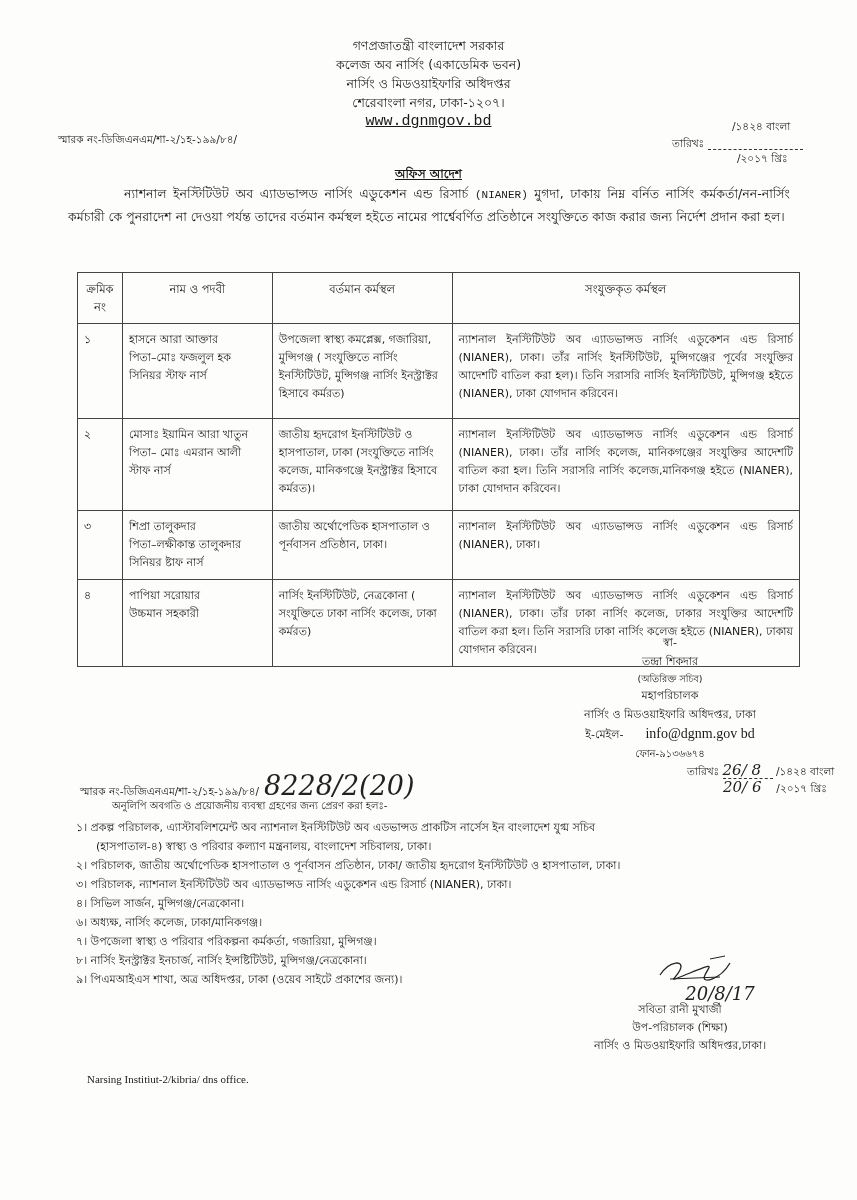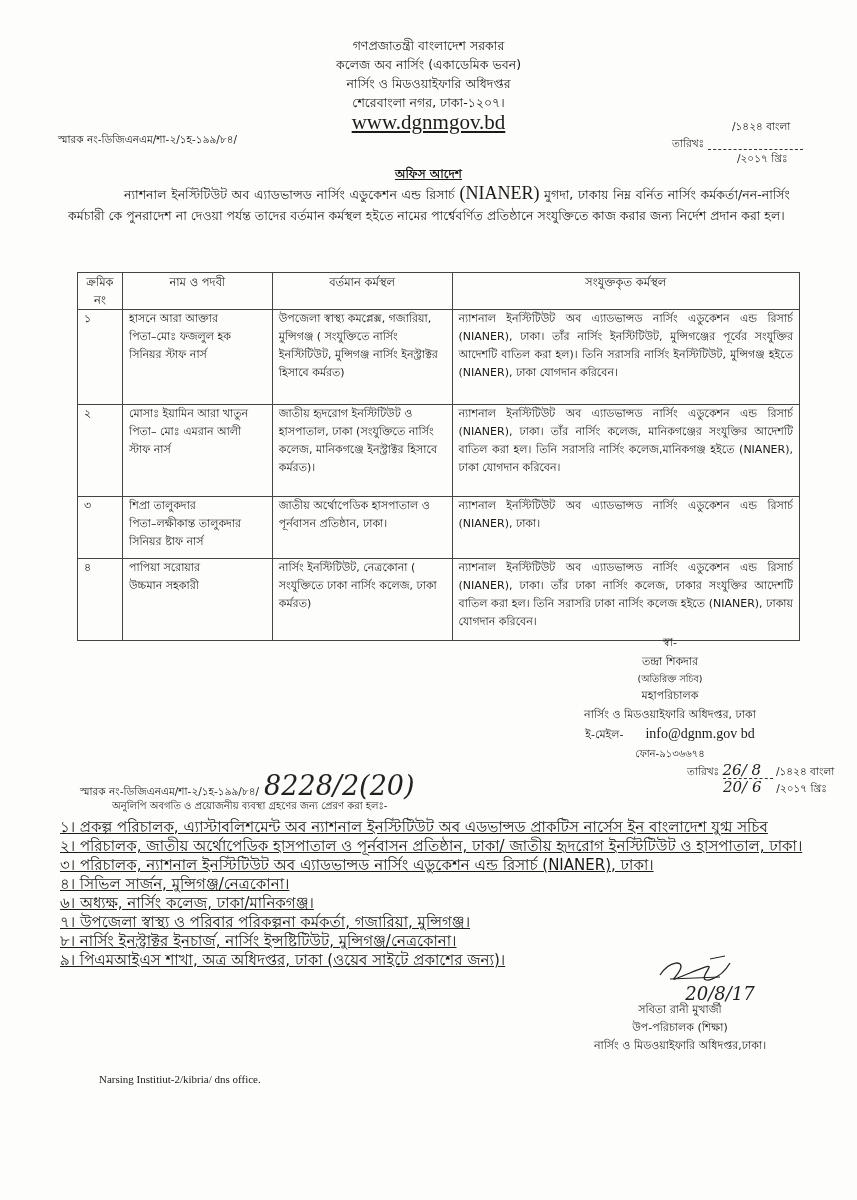--- a/index.html
+++ b/index.html
@@ -3,37 +3,37 @@
 <meta charset="utf-8">
 <style>
   html, body { margin: 0; padding: 0; }
   body {
     width: 857px; height: 1200px; background: #fdfdfc; position: relative;
     font-family: "DejaVu Sans", sans-serif; color: #1a1a1a; overflow: hidden;
   }
   .abs { position: absolute; }
   .center-block { position: absolute; left: 0; width: 857px; text-align: center; }
   .hdr-line { font-size: 12.5px; line-height: 19px; }
-  .url { font-family: Liberation Serif, serif; font-size: 21px; text-decoration: underline; line-height: 20px; }
+  .url { font-family: Liberation Mono, monospace; font-size: 15px; text-decoration: underline; line-height: 20px; }
   .memo { font-size: 10.5px; }
   .date-block { font-size: 10.5px; margin-left: 32px; }
   .date-line { display: inline-block; width: 95px; border-bottom: 1px dashed #333; height: 10px; vertical-align: middle; }
   .title { font-size: 12px; font-weight: bold; text-decoration: underline; }
   .para { font-size: 12.5px; line-height: 21px; text-align: justify; }
-  .para .en { font-family: Liberation Serif, serif; font-size: 18px; }
+  .para .en { font-family: Liberation Mono, monospace; font-size: 11px; }
   table.tbl { position: absolute; left: 77px; top: 272px; width: 723px; border-collapse: collapse; font-size: 11px; }
-  table.tbl td, table.tbl th { border: 1px solid #444; vertical-align: top; padding: 0 6px; line-height: 18px; }
+  table.tbl td, table.tbl th { border: 1px solid #444; vertical-align: top; padding: 7px 6px; line-height: 18px; }
   table.tbl th { font-weight: normal; font-size: 11.5px; height: 36px; text-align: center; }
   table.tbl td.col4 { font-size: 11px; text-align: justify; }
   .en-serif { font-family: "Liberation Serif", serif; font-size: 14px; margin-left: 22px; }
   .sign-block { position: absolute; left: 500px; width: 340px; text-align: center; font-size: 11px; line-height: 19px; }
   .hand { font-family: "DejaVu Serif", serif; font-style: italic; color: #222; }
-  .cc-list { position: absolute; left: 60px; top: 818px; font-size: 15px; line-height: 19px; text-decoration: underline; }
+  .cc-list { position: absolute; left: 76px; top: 818px; font-size: 11px; line-height: 19px; }
   .cc-list div { white-space: nowrap; }
-  .footer { font-family: "Liberation Serif", serif; font-size: 11px; margin-left: 12px; }
+  .footer { font-family: "Liberation Serif", serif; font-size: 11px; }
 </style>
 </head>
 <body>
 
 <div class="center-block" style="top:36px;">
   <div class="hdr-line">গণপ্রজাতন্ত্রী বাংলাদেশ সরকার</div>
   <div class="hdr-line">কলেজ অব নার্সিং (একাডেমিক ভবন)</div>
   <div class="hdr-line">নার্সিং ও মিডওয়াইফারি অধিদপ্তর</div>
   <div class="hdr-line">শেরেবাংলা নগর, ঢাকা-১২০৭।</div>
   <div class="url">www.dgnmgov.bd</div>
@@ -141,20 +141,21 @@
   <div style="padding-left:36px;">
     <span class="hand" style="font-size:15px; display:inline-block; width:50px;">20/ 6</span>
     <span>/২০১৭ খ্রিঃ</span>
   </div>
 </div>
 
 <div class="abs" style="left:112px; top:798px; font-size:10px;">অনুলিপি অবগতি ও প্রয়োজনীয় ব্যবস্থা গ্রহণের জন্য প্রেরণ করা হলঃ-</div>
 
 <div class="cc-list">
   <div>১। প্রকল্প পরিচালক, এ্যাস্টাবলিশমেন্ট অব ন্যাশনাল ইনস্টিটিউট অব এডভান্সড প্রাকটিস নার্সেস ইন বাংলাদেশ যুগ্ম সচিব</div>
+  <div style="padding-left:20px;">    (হাসপাতাল-৪)  স্বাস্থ্য ও পরিবার কল্যাণ মন্ত্রনালয়, বাংলাদেশ সচিবালয়, ঢাকা।</div>
   <div>২। পরিচালক, জাতীয় অর্থোপেডিক হাসপাতাল ও পূর্নবাসন প্রতিষ্ঠান, ঢাকা/ জাতীয় হৃদরোগ ইনস্টিটিউট ও হাসপাতাল, ঢাকা।</div>
   <div>৩। পরিচালক, ন্যাশনাল ইনস্টিটিউট অব এ্যাডভান্সড নার্সিং এডুকেশন এন্ড রিসার্চ  (NIANER), ঢাকা।</div>
   <div>৪।  সিভিল সার্জন, মুন্সিগঞ্জ/নেত্রকোনা।</div>
   <div>৬।  অধ্যক্ষ, নার্সিং কলেজ, ঢাকা/মানিকগঞ্জ।</div>
   <div>৭। উপজেলা স্বাস্থ্য ও পরিবার পরিকল্পনা কর্মকর্তা, গজারিয়া, মুন্সিগঞ্জ।</div>
   <div>৮। নার্সিং ইনস্ট্রাক্টর ইনচার্জ, নার্সিং ইন্সষ্টিটিউট, মুন্সিগঞ্জ/নেত্রকোনা।</div>
   <div>৯।  পিএমআইএস শাখা, অত্র অধিদপ্তর, ঢাকা (ওয়েব সাইটে প্রকাশের জন্য)।</div>
 </div>
 
 <div class="abs" style="left:530px; top:955px; width:300px; text-align:center; font-size:11px; line-height:18px;">

